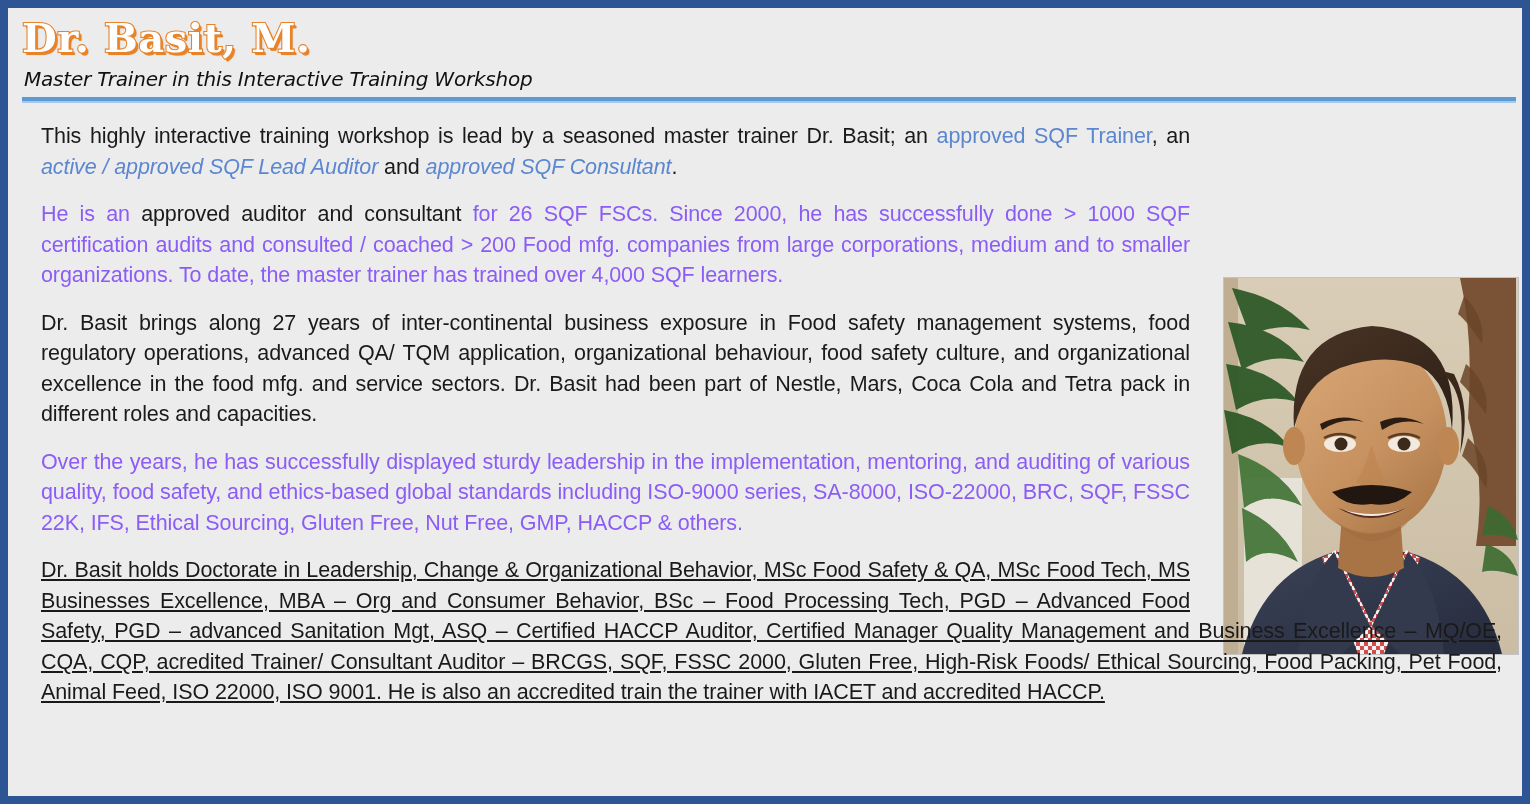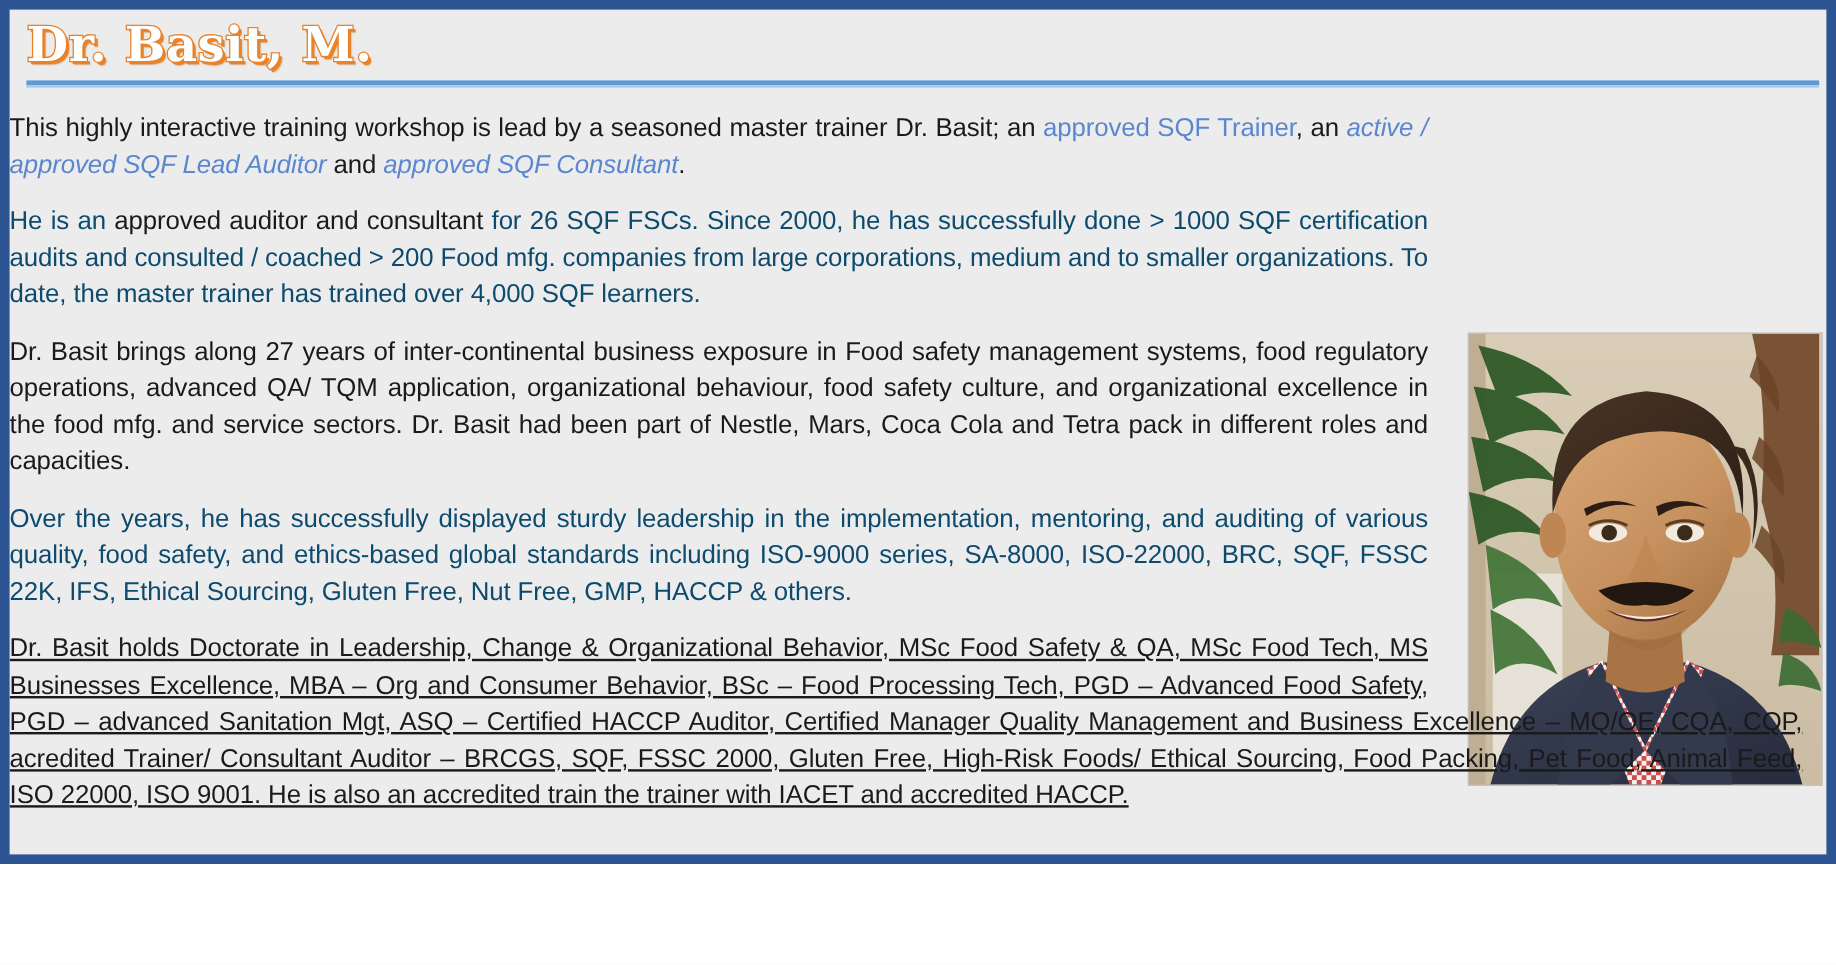--- a/index.html
+++ b/index.html
@@ -8,21 +8,21 @@
     padding: 0;
     background: #ffffff;
   }
   body {
     font-family: "Liberation Sans", sans-serif;
   }
 
   .slide {
     position: relative;
     width: 1530px;
-    height: 720px;
+    height: 804px;
     box-sizing: border-box;
     background: #ECECEC;
     border: 8px solid #2E5593;
     overflow: hidden;
   }
 
   
   .header {
     padding: 6px 14px 0 14px;
   }
@@ -80,25 +80,26 @@
     height: 376px;
     overflow: hidden;
     background: #cdbfa8;
     box-shadow: 0 0 0 1px rgba(120,120,120,0.35);
   }
   .photo svg { display: block; width: 100%; height: 100%; }
 
   
   .body-copy {
     position: relative;
-    padding: 18px 20px 0 0;
+    padding: 18px 20px 0 16px;
     font-size: 21.5px;
     line-height: 30.5px;
     color: #1A1A1A;
     letter-spacing: -0.1px;
+    margin-left: 17px;
   }
 
   .photo-float {
     float: right;
     width: 312px;
     height: 392px;
     shape-outside: margin-box;
     margin: 0;
     
     margin-top: 88px;
@@ -106,36 +107,37 @@
 
   p.para {
     margin: 0 0 17px 0;
     text-align: justify;
     text-justify: inter-word;
   }
   p.para:last-child { margin-bottom: 0; text-decoration: underline; }
 
   .t-black  { color: #1A1A1A; }
   .t-blue   { color: #5B86D0; }
-  .t-navy   { color: #0c4a6e; }
+  .t-navy   { color: #8b5cf6; }
   .t-ital   { font-style: italic; }
 
   .para-navy { color: #2E4F7C; }
 
   .narrow {
     font-family: "Liberation Sans", sans-serif;
   }
 </style>
 </head>
 <body>
 
 <div class="slide">
 
   <div class="header">
     <div class="wordart-title">Dr. Basit, M.</div>
+    <div class="subtitle">Master Trainer in this Interactive Training Workshop</div>
   </div>
 
   <div class="divider-wrap">
     <div class="divider-main"></div>
     <div class="divider-sub"></div>
   </div>
 
   <div class="photo">
     <svg viewBox="0 0 294 376" preserveAspectRatio="xMidYMid slice" role="img">
       <defs>

